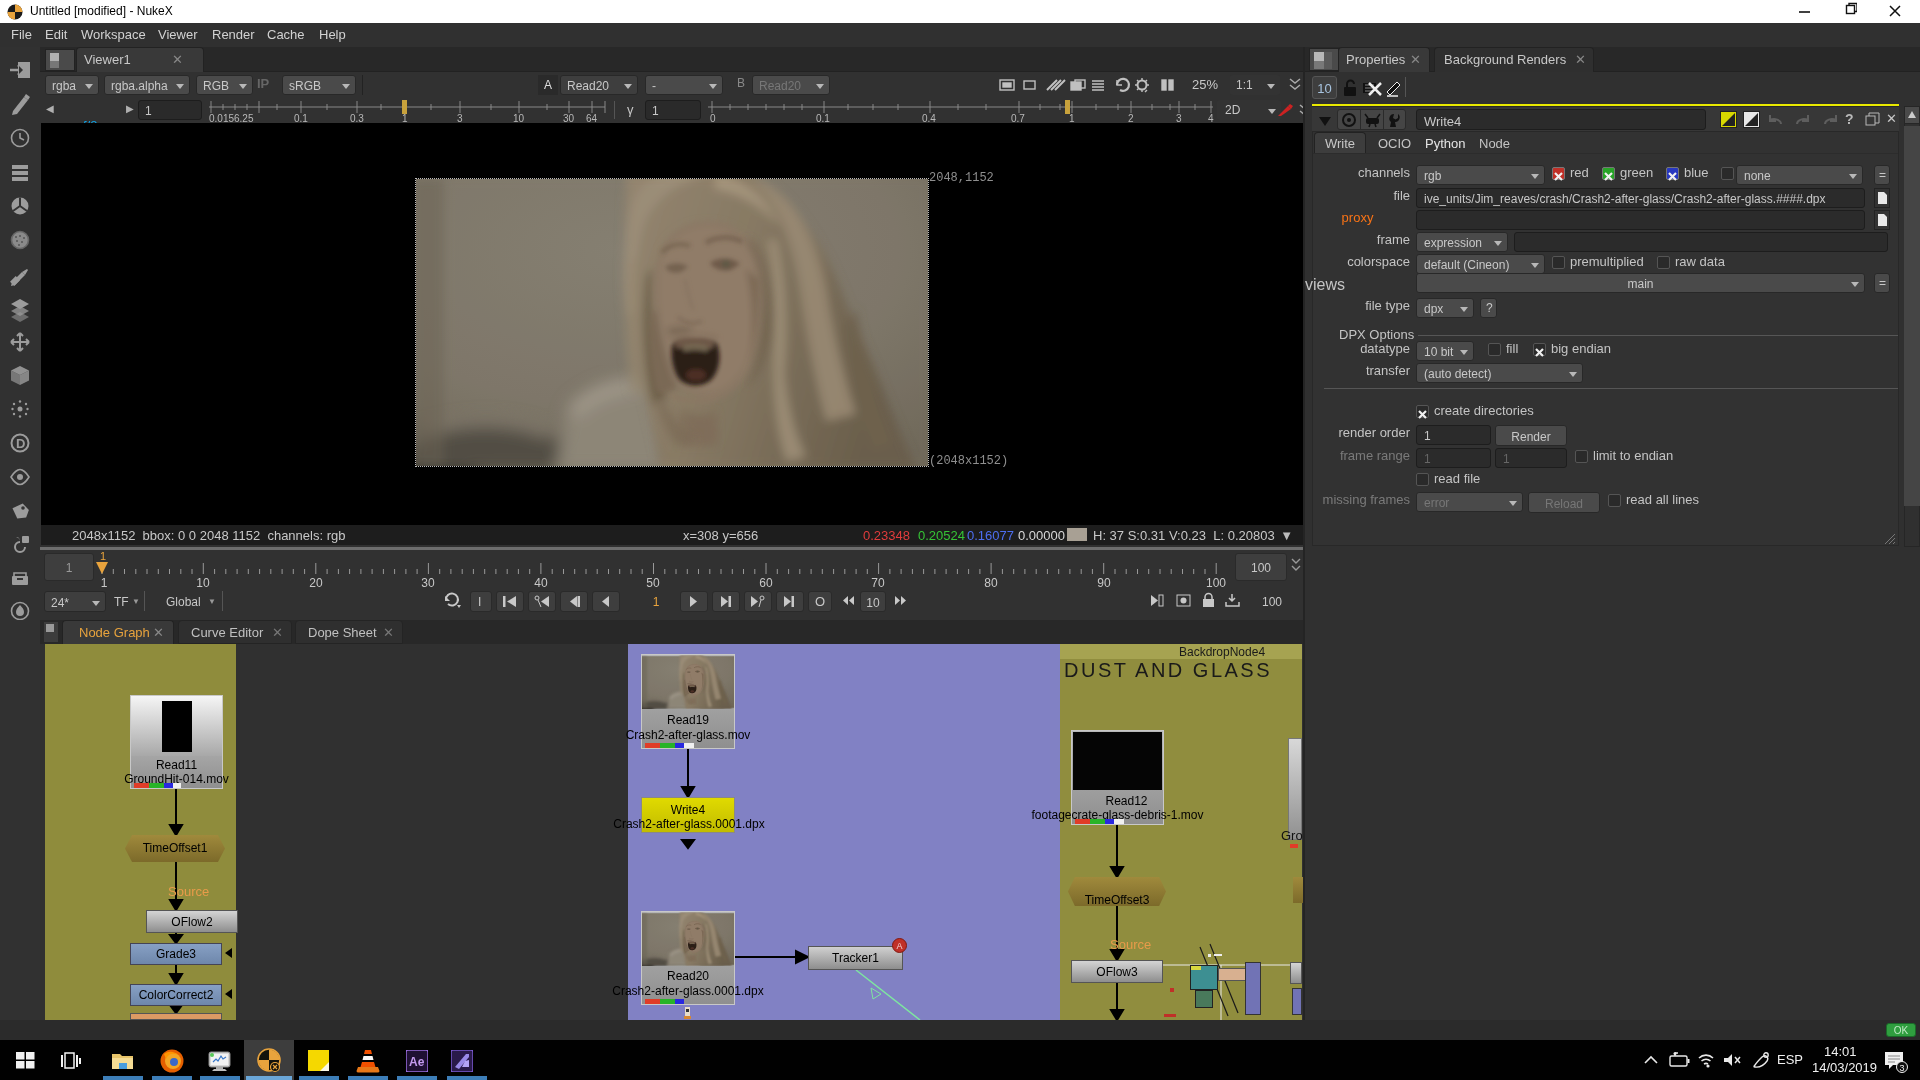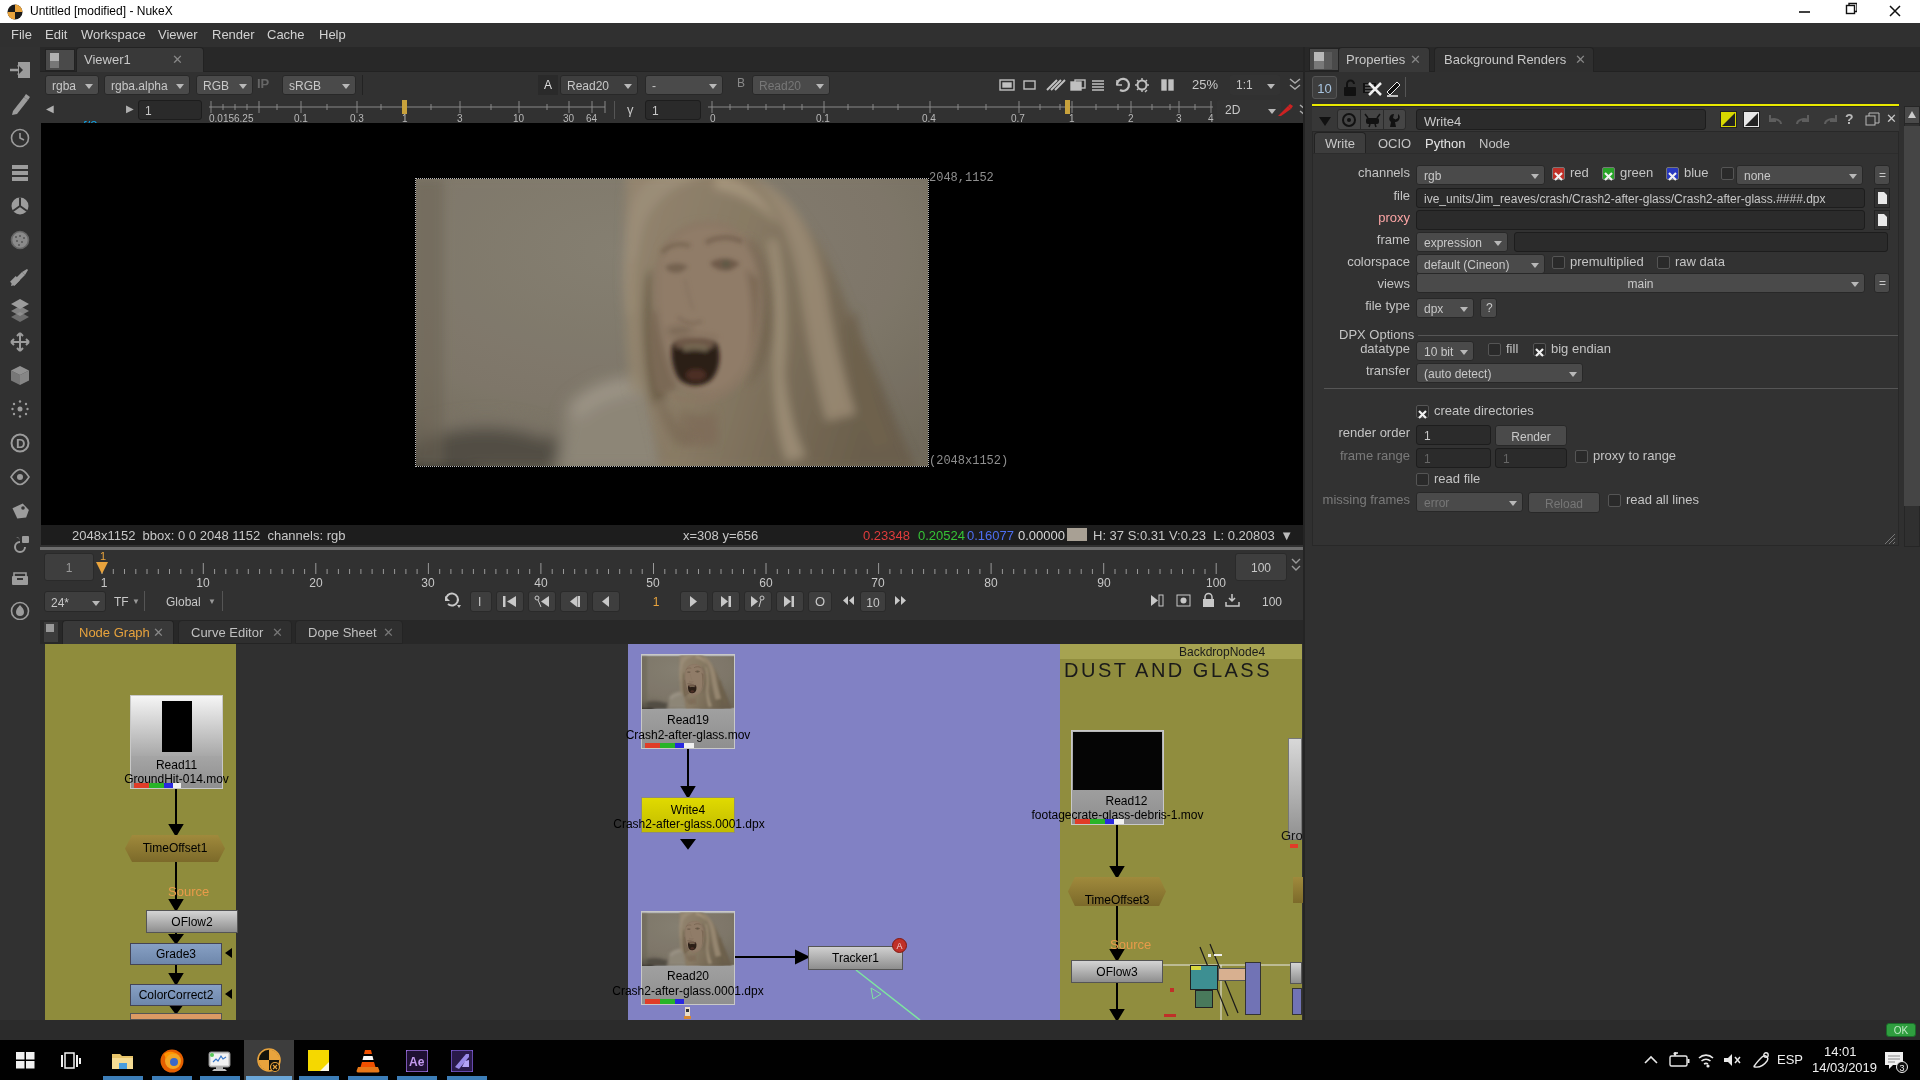--- a/index.html
+++ b/index.html
@@ -791,35 +791,35 @@
           </svg></div>
         <div class="abs" style="left:379px;top:118px;font-size:13px;color:#c4c4c4">blue</div>
         <div class="cb" style="left:416px;top:120px;background:#2a2a2a;border-color:#555"></div>
         <div class="dd" style="left:431px;top:118px;width:127px;height:20px;padding:3px 0 0 7px;">none</div>
         <div class="btn" style="left:569px;top:118px;width:16px;height:20px;padding:2px 0 0 4px">=</div>
         <div class="abs" style="left:0;top:141px;width:105px;text-align:right;font-size:13px;color:#c4c4c4">file</div>
         <div class="inp" style="left:111px;top:141px;width:449px;height:20px;padding:3px 0 0 7px;background:#2b2b2b;">ive_units/Jim_reaves/crash/Crash2-after-glass/Crash2-after-glass.####.dpx</div>
         <div class="abs" style="left:569px;top:141px;width:16px;height:20px;background:#333;border:1px solid #222"><svg width="14" height="18">
             <path d="M3 3 h6 l3 3 v9 h-9 z" fill="#e8e8e8"></path>
           </svg></div>
-        <div class="abs" style="left:0;top:163px;width:105px;text-align:right;font-size:13px;color:#fca5a5">proxy</div>
+        <div class="abs" style="left:0;top:163px;width:105px;text-align:center;font-size:13px;color:#f97316">proxy</div>
         <div class="inp" style="left:111px;top:163px;width:449px;height:20px;padding:3px 0 0 7px;background:#2b2b2b;"></div>
         <div class="abs" style="left:569px;top:163px;width:16px;height:20px;background:#333;border:1px solid #222"><svg width="14" height="18">
             <path d="M3 3 h6 l3 3 v9 h-9 z" fill="#e8e8e8"></path>
           </svg></div>
         <div class="abs" style="left:0;top:185px;width:105px;text-align:right;font-size:13px;color:#c4c4c4">frame</div>
         <div class="dd" style="left:111px;top:185px;width:92px;height:20px;padding:3px 0 0 7px;">expression</div>
         <div class="inp" style="left:209px;top:185px;width:374px;height:20px;padding:3px 0 0 7px;background:#2b2b2b;"></div>
         <div class="abs" style="left:0;top:207px;width:105px;text-align:right;font-size:13px;color:#c4c4c4">colorspace</div>
         <div class="dd" style="left:111px;top:207px;width:129px;height:20px;padding:3px 0 0 7px;">default (Cineon)</div>
         <div class="cb" style="left:247px;top:209px;background:#2a2a2a;border-color:#555"></div>
         <div class="abs" style="left:265px;top:207px;font-size:13px;color:#c4c4c4">premultiplied</div>
         <div class="cb" style="left:352px;top:209px;background:#2a2a2a;border-color:#555"></div>
         <div class="abs" style="left:370px;top:207px;font-size:13px;color:#c4c4c4">raw data</div>
-        <div class="abs" style="left:0;top:229px;width:105px;text-align:right;font-size:13px;color:#c4c4c4">views</div>
+        <div class="abs" style="left:0;top:229px;width:105px;text-align:left;font-size:16px;color:#c4c4c4">views</div>
         <div class="dd" style="left:111px;top:226px;width:449px;height:20px;">
           <div style="text-align:center;padding-top:3px">main</div>
         </div>
         <div class="btn" style="left:569px;top:226px;width:16px;height:20px;padding:2px 0 0 4px">=</div>
         <div class="abs" style="left:0;top:251px;width:105px;text-align:right;font-size:13px;color:#c4c4c4">file type</div>
         <div class="dd" style="left:111px;top:251px;width:58px;height:20px;padding:3px 0 0 7px;">dpx</div>
         <div class="btn" style="left:175px;top:251px;width:17px;height:20px;padding:2px 0 0 5px">?</div>
         <div class="abs" style="left:34px;top:280px;font-size:13px;color:#c4c4c4">DPX Options</div>
         <div class="abs" style="left:113px;top:288px;width:480px;height:1px;background:#565656"></div>
         <div class="abs" style="left:0;top:294px;width:105px;text-align:right;font-size:13px;color:#c4c4c4">datatype</div>
@@ -839,21 +839,21 @@
         <div class="abs" style="left:129px;top:356px;font-size:13px;color:#c4c4c4">create directories</div>
         <div class="abs" style="left:0;top:378px;width:105px;text-align:right;font-size:13px;color:#c4c4c4">render order</div>
         <div class="inp" style="left:111px;top:378px;width:75px;height:20px;padding:3px 0 0 7px;background:#2b2b2b;">1</div>
         <div class="btn" style="left:190px;top:378px;width:72px;height:21px;">
           <div style="text-align:center;padding-top:4px">Render</div>
         </div>
         <div class="abs" style="left:0;top:401px;width:105px;text-align:right;font-size:13px;color:#7a7a7a">frame range</div>
         <div class="inp" style="left:111px;top:401px;width:75px;height:20px;padding:3px 0 0 7px;background:#2b2b2b;color:#666;">1</div>
         <div class="inp" style="left:190px;top:401px;width:72px;height:20px;padding:3px 0 0 7px;background:#2b2b2b;color:#666;">1</div>
         <div class="cb" style="left:270px;top:403px;background:#2a2a2a;border-color:#555"></div>
-        <div class="abs" style="left:288px;top:401px;font-size:13px;color:#c4c4c4">proxy to range</div>
+        <div class="abs" style="left:288px;top:401px;font-size:13px;color:#c4c4c4">limit to endian</div>
         <div class="cb" style="left:111px;top:426px;background:#2a2a2a;border-color:#555"></div>
         <div class="abs" style="left:129px;top:424px;font-size:13px;color:#c4c4c4">read file</div>
         <div class="abs" style="left:0;top:445px;width:105px;text-align:right;font-size:13px;color:#7a7a7a">missing frames</div>
         <div class="dd" style="left:111px;top:445px;width:107px;height:20px;padding:3px 0 0 7px;color:#777;">error</div>
         <div class="btn" style="left:223px;top:445px;width:72px;height:21px;color:#777">
           <div style="text-align:center;padding-top:4px">Reload</div>
         </div>
         <div class="cb" style="left:303px;top:447px;background:#2a2a2a;border-color:#555"></div>
         <div class="abs" style="left:321px;top:445px;font-size:13px;color:#c4c4c4">read all lines</div>
       </div>

